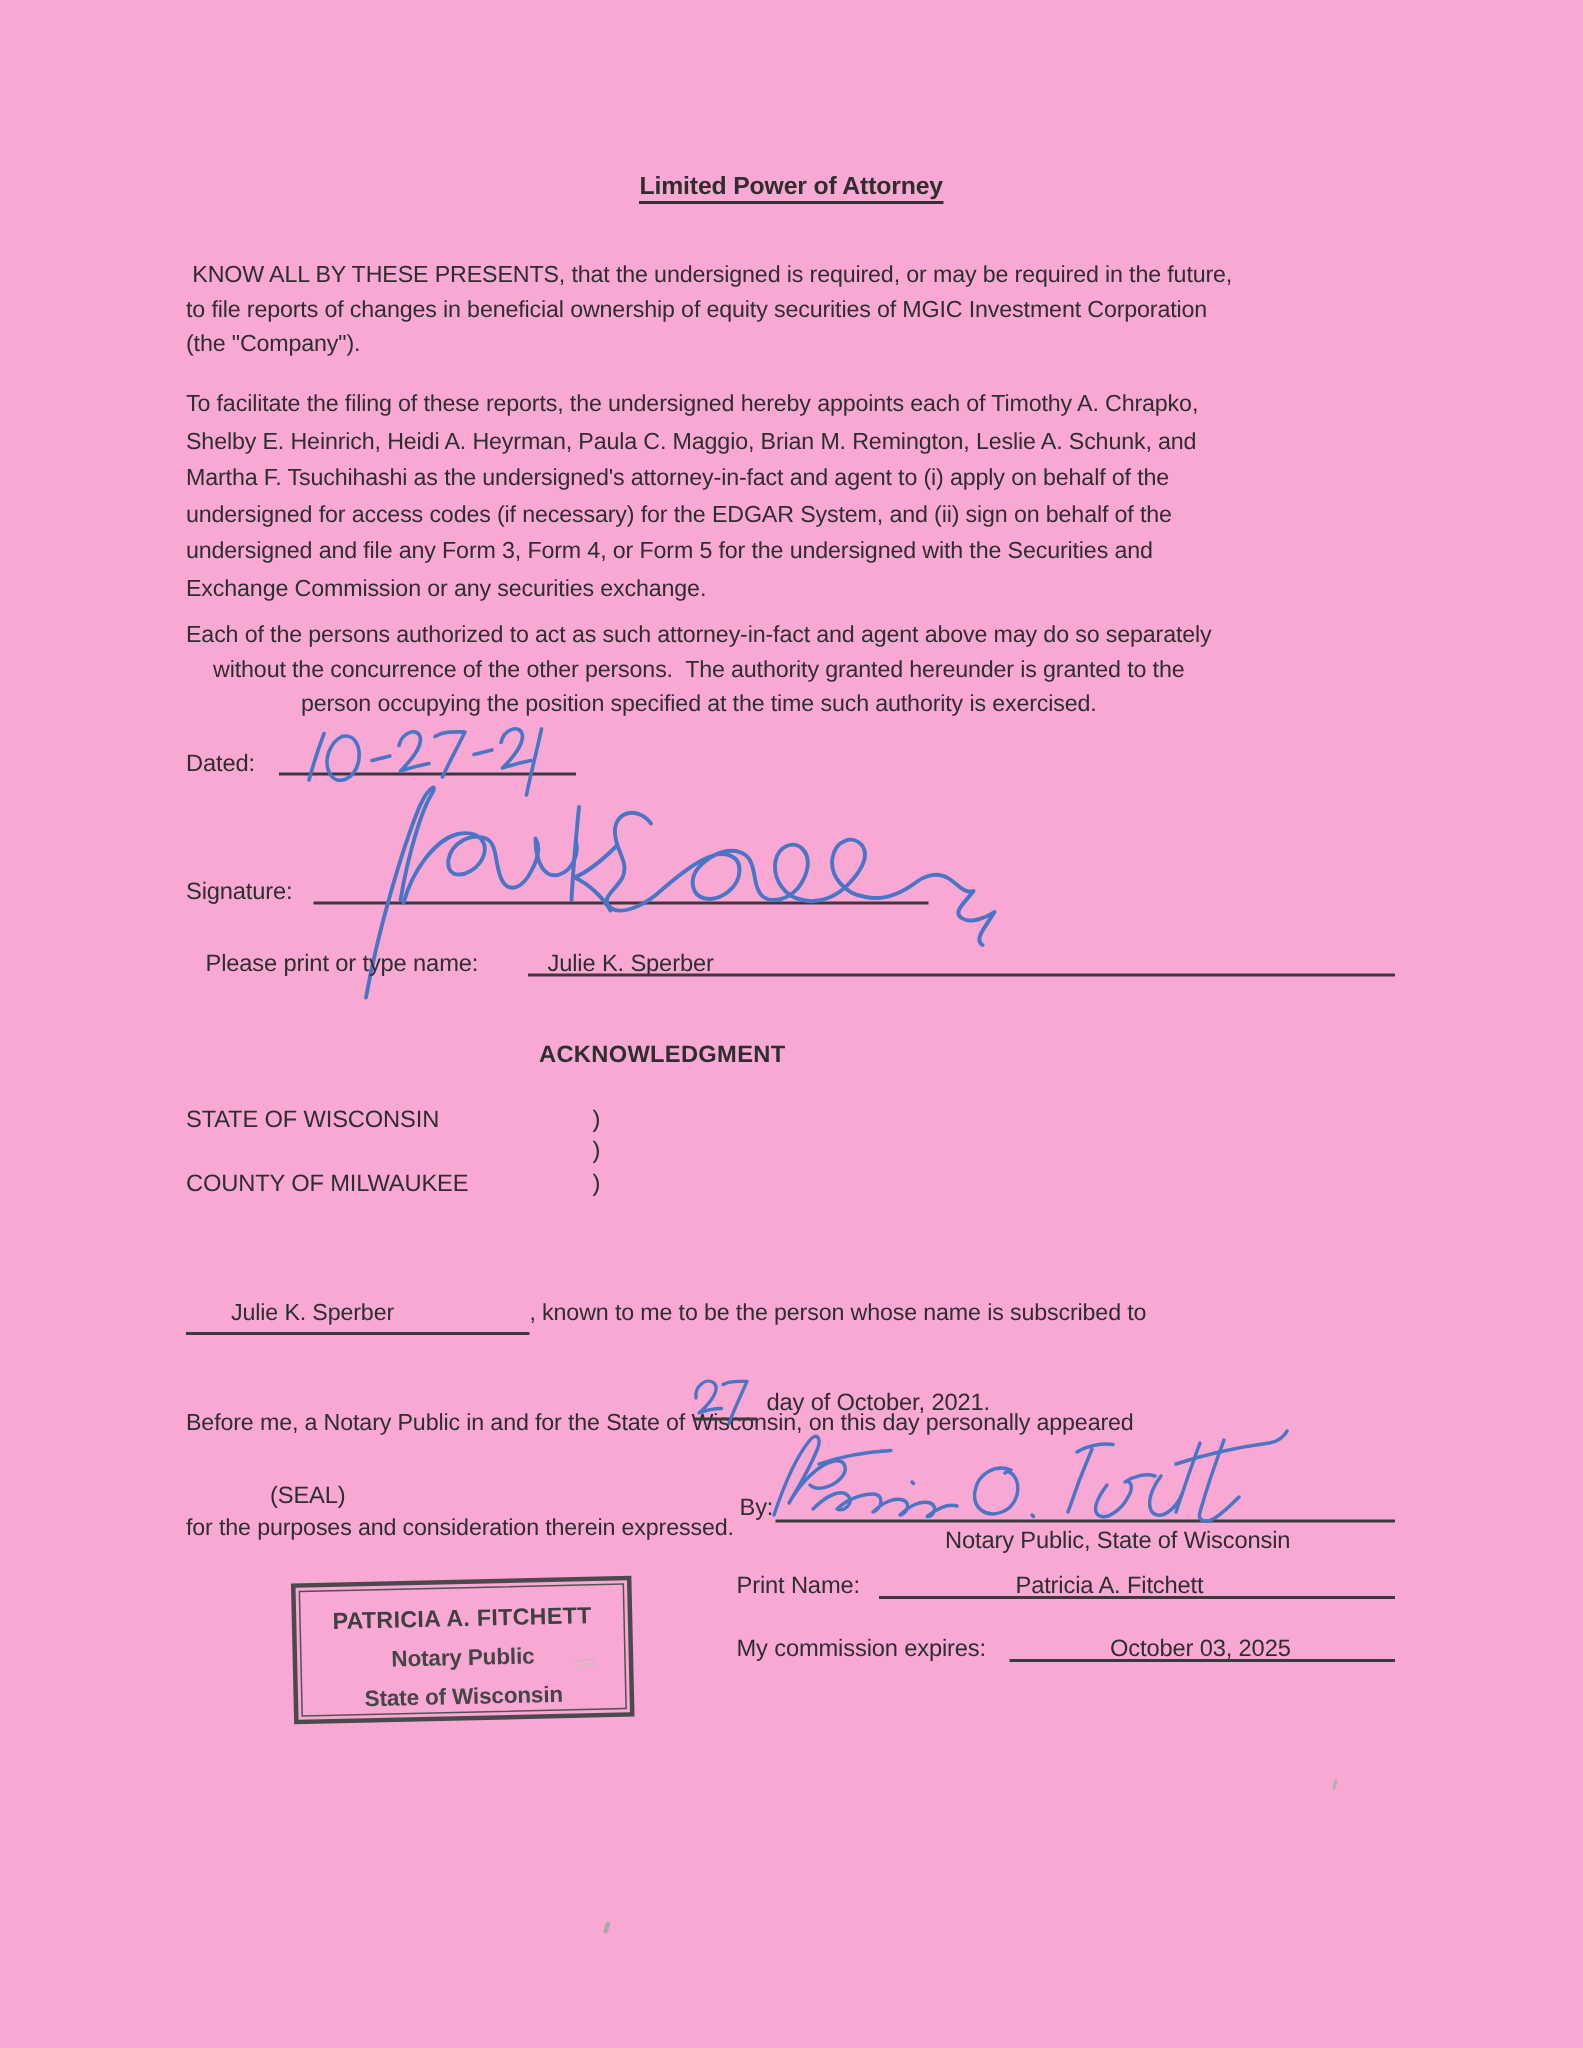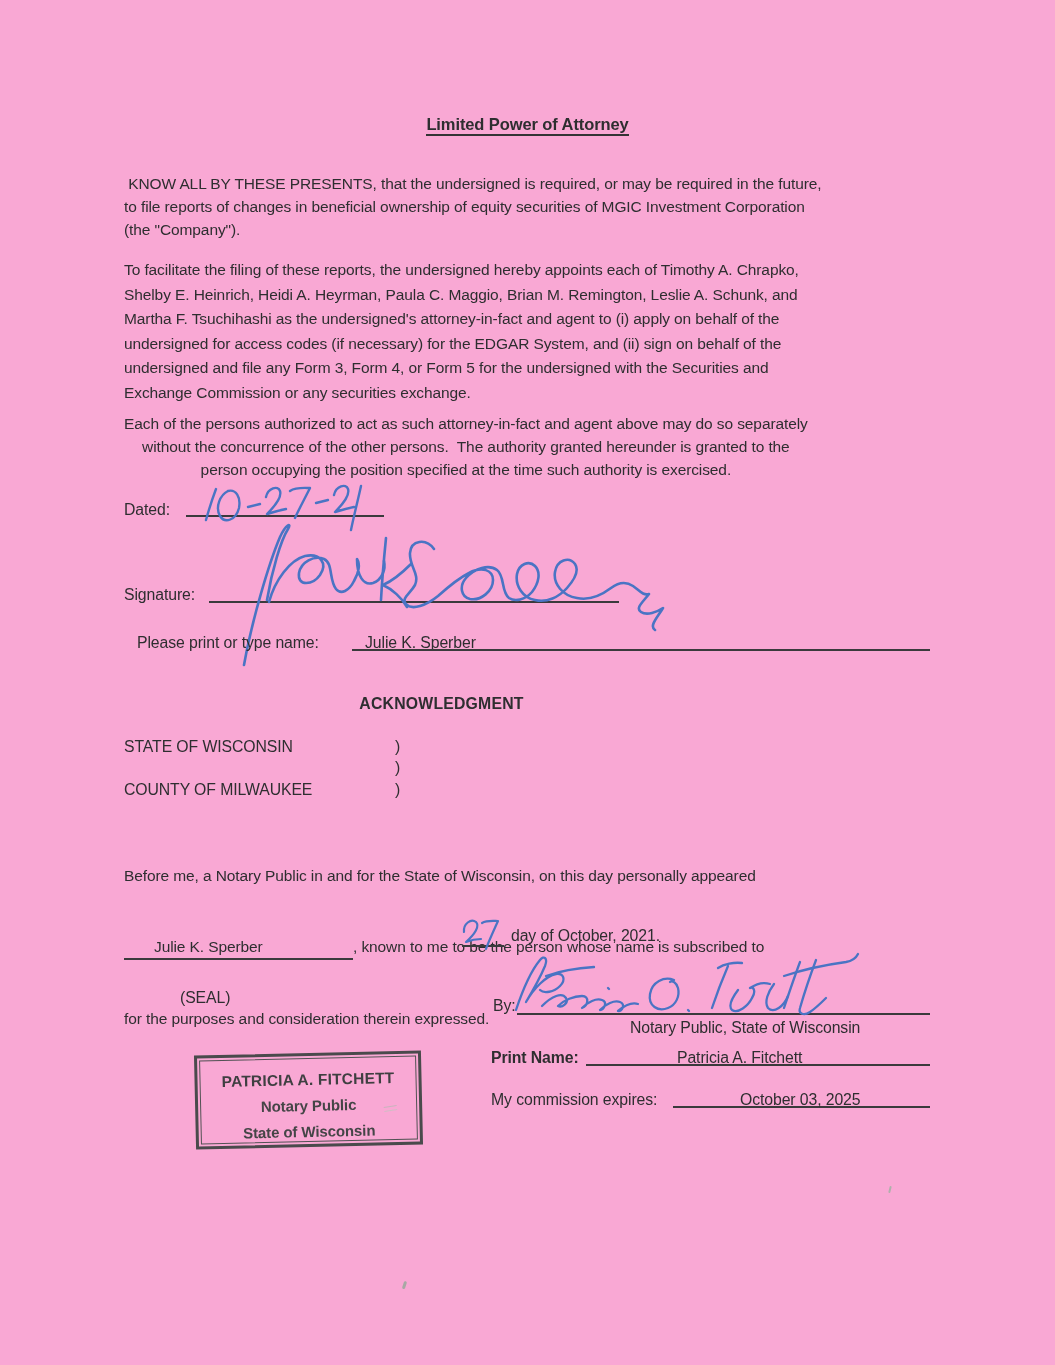--- a/index.html
+++ b/index.html
@@ -93,22 +93,22 @@
 
   <div class="abs ack-head">ACKNOWLEDGMENT</div>
 
   <div class="abs row" style="left:124px; top:737px;">STATE OF WISCONSIN</div>
   <div class="abs row" style="left:395px; top:737px;">)</div>
   <div class="abs row" style="left:395px; top:758px;">)</div>
   <div class="abs row" style="left:124px; top:780px;text-align:center;">COUNTY OF MILWAUKEE</div>
   <div class="abs row" style="left:395px; top:780px;">)</div>
 
   <div class="abs" style="left:124px; top:817px; font-size:15.5px; line-height:23.5px; white-space:pre;">
+    <div><span class="blank-underline" style="width:229px; padding-left:30px;"><span>Julie K. Sperber</span></span><span>, known to me to be the person whose name is subscribed to</span></div>
     <div>Before me, a Notary Public in and for the State of Wisconsin, on this day personally appeared</div>
-    <div><span class="blank-underline" style="width:229px; padding-left:30px;"><span>Julie K. Sperber</span></span><span>, known to me to be the person whose name is subscribed to</span></div>
     <div>for the purposes and consideration therein expressed.</div>
   </div>
 
   <div class="hline" style="left:462px; top:945px; width:42px;"></div>
   <svg class="abs hand" style="left:458px; top:915px;" width="46" height="40" viewBox="0 0 46 40" aria-label="27">
     <g stroke-width="2.2">
       <path d="M6,17 C5,9 13,3 18,7 C22,11 17,19 8,27 C13,25 19,24 23,24"></path>
       <path d="M24,8 C29,5 36,6 40,6 C35,17 30,28 28,34"></path>
     </g>
   </svg>
@@ -130,21 +130,21 @@
       <path d="M216,16 C210,30 204,46 200,58"></path>
       <path d="M226,40 C220,48 216,56 220,60 C226,64 236,56 240,48 C244,42 242,36 238,38 C244,34 252,32 258,34"></path>
       <path d="M262,34 C256,42 252,52 256,58 C262,64 272,56 276,46"></path>
       <path d="M288,12 C282,28 276,46 272,58"></path>
       <path d="M304,10 C298,26 292,44 288,58 C286,64 292,66 298,62 C304,58 310,52 314,48"></path>
       <path d="M272,26 C290,20 312,15 334,12 C340,11 344,8 346,4"></path>
     </g>
   </svg>
   <div class="abs row" style="left:630px; top:1018px;">Notary Public, State of Wisconsin</div>
 
-  <div class="abs row" style="left:491px; top:1048px;font-weight:bold;">Print Name:</div>
+  <div class="abs row" style="left:491px; top:1048px;">Print Name:</div>
   <div class="hline" style="left:586px; top:1064px; width:344px;"></div>
   <div class="abs row" style="left:677px; top:1048px;">Patricia A. Fitchett</div>
 
   <div class="abs row" style="left:491px; top:1090px;">My commission expires:</div>
   <div class="hline" style="left:673px; top:1106px; width:257px;"></div>
   <div class="abs row" style="left:740px; top:1090px;">October 03, 2025</div>
 
   <div class="abs stamp">
     <div class="stamp-inner">
       <div class="stamp-l1">PATRICIA A. FITCHETT</div>

